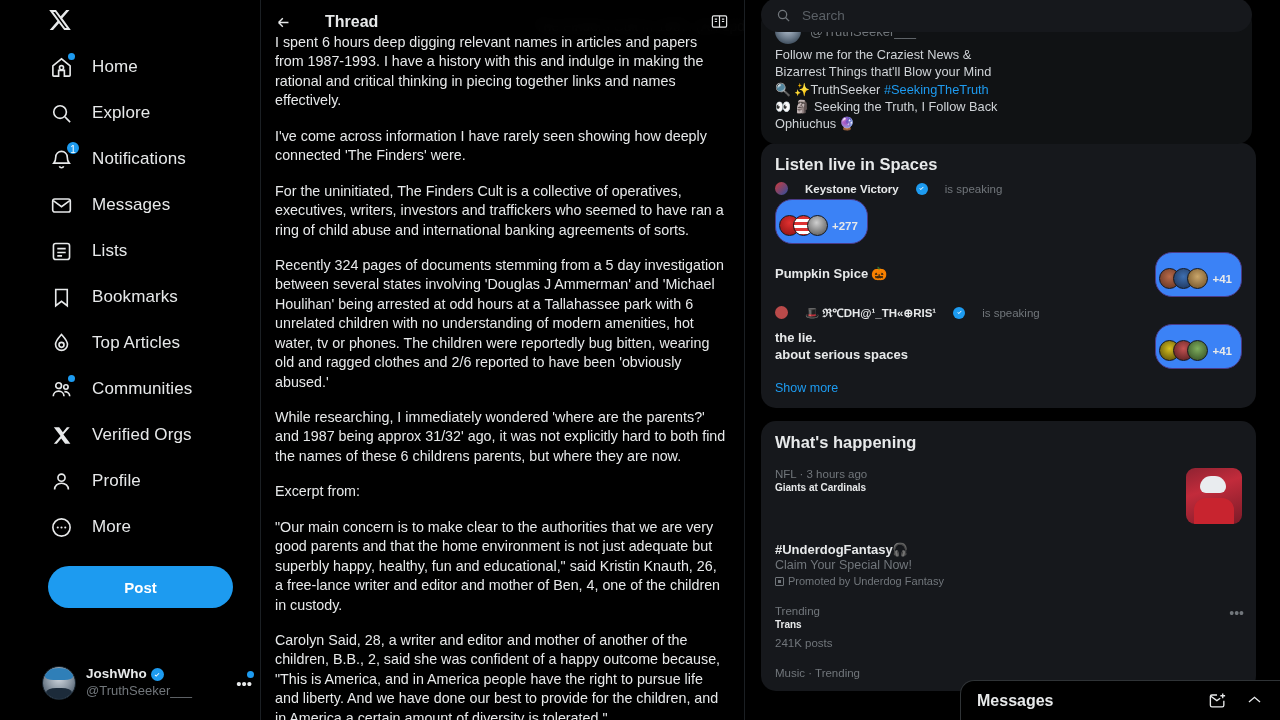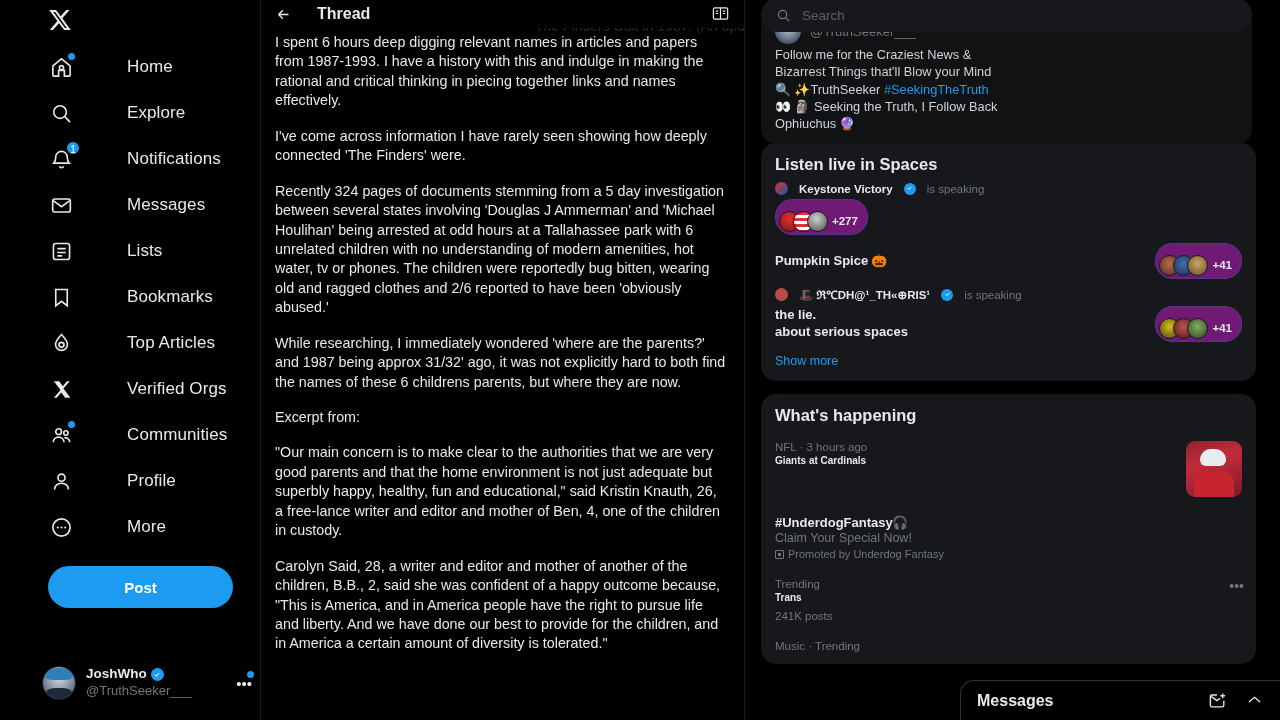--- a/index.html
+++ b/index.html
@@ -38,21 +38,20 @@
     width: 26px; height: 26px;
     position: relative;
     flex: 0 0 26px;
     display: flex; align-items: center; justify-content: center;
   }
   .nav-icon svg { width: 23px; height: 23px; stroke: #e7e9ea; fill: none; stroke-width: 1.7; }
   .nav-icon svg.filled { fill: #e7e9ea; stroke: none; }
   .nav-label {
     font-size: 17px; color: #e7e9ea; letter-spacing: 0.1px;
     white-space: nowrap;
-    margin-left: 35px;
   }
   .dot-badge {
     position: absolute; top: -1px; right: -1px;
     width: 7px; height: 7px; border-radius: 50%;
     background: #1d9bf0;
   }
   .count-badge {
     position: absolute; top: -6px; right: -7px;
     min-width: 16px; height: 16px; border-radius: 9px;
     background: #1d9bf0; color: #fff;
@@ -110,29 +109,28 @@
   
   .main {
     width: 485px; flex: 0 0 485px;
     background: #000;
     border-left: 1px solid #1b1f23;
     border-right: 1px solid #1b1f23;
     position: relative;
     overflow: hidden;
   }
   .thread-header {
-    position: absolute; top: 0; left: 0; right: 0;
+    position: absolute; top: 8px; left: 0; right: 0;
     height: 28px;
     display: flex; align-items: center;
-    gap: 24px;
+    gap: 32px;
     padding: 0 14px;
     background: rgba(0,0,0,0.72);
     backdrop-filter: blur(6px);
     z-index: 5;
-    text-align: right;
   }
   .back-arrow { width: 18px; height: 18px; cursor: pointer; display:flex; align-items:center; }
   .back-arrow svg { width: 17px; height: 17px; stroke: #e7e9ea; fill: none; stroke-width: 2; }
   .thread-title { font-size: 16px; font-weight: bold; color: #e7e9ea; }
   .reader-icon { margin-left: auto; width: 20px; height: 20px; cursor: pointer; }
   .reader-icon svg { width: 19px; height: 19px; stroke: #e7e9ea; fill: none; stroke-width: 1.5; }
 
   .faded-title {
     position: absolute;
     top: 18px; left: 274px;
@@ -207,42 +205,42 @@
   }
   .pc-handle { font-size: 13px; color: #71767b; }
   .pc-bio { font-size: 12.8px; line-height: 1.35; color: #cfd3d7; }
   .pc-bio .tag { color: #1d9bf0; }
 
   .rc-cards { position: absolute; top: 143px; left: 16px; right: 24px; }
 
   .card-title { font-size: 16.5px; font-weight: bold; color: #e7e9ea; padding: 12px 14px 8px 14px; }
   .space-row { padding: 0 14px 8px 14px; cursor: pointer; }
   .space-host {
-    display: flex; align-items: center; gap: 11px;
+    display: flex; align-items: center; gap: 17px;
     font-size: 11.5px; margin-bottom: 4px;
     white-space: nowrap; overflow: hidden;
   }
   .host-av {
     width: 13px; height: 13px; border-radius: 50%; flex: 0 0 13px;
     background: linear-gradient(135deg,#cf3a3a 0%,#2a4fa0 100%);
   }
   .host-av.red { background: #b94a4a; }
   .host-name { font-weight: bold; color: #e7e9ea; font-size: 11.5px; }
   .host-verified { width: 12px; height: 12px; border-radius: 50%; background:#1d9bf0; display:inline-flex; align-items:center; justify-content:center; flex:0 0 12px;}
   .host-verified svg { width: 7px; height: 7px; fill:#fff; }
   .host-state { color: #71767b; font-size: 11.5px; }
   .space-main { display: flex; align-items: center; justify-content: space-between; gap: 10px; }
   .space-topic { font-size: 13px; font-weight: bold; color: #e7e9ea; line-height: 1.3; max-width: 150px; }
   .listeners {
     display: flex; align-items: center;
-    background: #701a75;
+    background: #3b82f6;
     border: 1px solid #4b3a86;
     border-radius: 17px;
     padding: 10px 9px 2px 3px;
-    height: 36px; flex: 0 0 auto;
+    height: 45px; flex: 0 0 auto;
   }
   .lst-av { width: 21px; height: 21px; border-radius: 50%; margin-right: -7px; border: 1px solid #16181c; }
   .lst-count { font-size: 11.5px; font-weight: bold; color: #e7e9ea; margin-left: 11px; }
   .show-more { font-size: 12.5px; color: #1d9bf0; padding: 4px 14px 13px 14px; cursor: pointer; }
 
   .trend-row { padding: 8px 14px 10px 14px; cursor: pointer; position: relative; }
   .trend-meta { font-size: 11.5px; color: #71767b; margin-bottom: 2px; }
   .trend-name { font-size: 10px; font-weight: bold; color: #e7e9ea; }
   .trend-count { font-size: 11.5px; color: #71767b; margin-top: 7px; }
   .trend-with-thumb { display: flex; justify-content: space-between; align-items: flex-start; gap: 10px; }
@@ -363,38 +361,38 @@
         <svg viewBox="0 0 24 24">
             <path d="M12 2.6c3.6 4 6.2 6.6 6.2 10.4A6.2 6.2 0 0 1 12 19.2a6.2 6.2 0 0 1-6.2-6.2C5.8 9.2 8.4 6.6 12 2.6z"></path>
             <circle cx="12" cy="13.4" r="2.6"></circle>
           </svg>
       </span>
       <span class="nav-label">Top Articles</span>
     </div>
 
     <div class="nav-item">
       <span class="nav-icon">
-        <svg class="filled" viewBox="0 0 24 24">
-            <path d="M17.6 3.4h3L14 11l7.3 9.6h-5.5l-4.1-5.4-4.6 5.4H4l7-8.2L4 3.4h5.6l3.8 5.1 4.2-5.1z"></path>
-          </svg>
-      </span>
-      <span class="nav-label">Verified Orgs</span>
-    </div>
-
-    <div class="nav-item">
-      <span class="nav-icon">
         <svg viewBox="0 0 24 24">
             <circle cx="9" cy="8" r="3"></circle>
             <path d="M3.4 19c0-3.2 2.5-5.3 5.6-5.3s5.6 2.1 5.6 5.3"></path>
             <circle cx="16.6" cy="9.4" r="2.3"></circle>
             <path d="M15 14.2c3 0 5.6 1.8 5.6 4.8"></path>
           </svg>
         <span class="dot-badge"></span>
       </span>
       <span class="nav-label">Communities</span>
+    </div>
+
+    <div class="nav-item">
+      <span class="nav-icon">
+        <svg class="filled" viewBox="0 0 24 24">
+            <path d="M17.6 3.4h3L14 11l7.3 9.6h-5.5l-4.1-5.4-4.6 5.4H4l7-8.2L4 3.4h5.6l3.8 5.1 4.2-5.1z"></path>
+          </svg>
+      </span>
+      <span class="nav-label">Verified Orgs</span>
     </div>
 
     <div class="nav-item">
       <span class="nav-icon">
         <svg viewBox="0 0 24 24">
             <circle cx="12" cy="8" r="3.7"></circle>
             <path d="M4.8 20.4c0-4 3.2-6.6 7.2-6.6s7.2 2.6 7.2 6.6"></path>
           </svg>
       </span>
       <span class="nav-label">Profile</span>
@@ -446,20 +444,21 @@
             <path d="M12 5v14M6 9h3M6 12h3M15 9h3M15 12h3"></path>
           </svg>
       </span>
     </header>
 
     <div class="faded-title">The Finders Cult in 1987. (An update)</div>
 
     <article class="post-body">
       <p>I spent 6 hours deep digging relevant names in articles and papers from 1987-1993. I have a history with this and indulge in making the rational and critical thinking in piecing together links and names effectively.</p>
       <p>I've come across information I have rarely seen showing how deeply connected 'The Finders' were.</p>
+      <p>For the uninitiated, The Finders Cult is a collective of operatives, executives, writers, investors and traffickers who seemed to have ran a ring of child abuse and international banking agreements of sorts.</p>
       <p>Recently 324 pages of documents stemming from a 5 day investigation between several states involving 'Douglas J Ammerman' and 'Michael Houlihan' being arrested at odd hours at a Tallahassee park with 6 unrelated children with no understanding of modern amenities, hot water, tv or phones. The children were reportedly bug bitten, wearing old and ragged clothes and 2/6 reported to have been 'obviously abused.'</p>
       <p>While researching, I immediately wondered 'where are the parents?' and 1987 being approx 31/32' ago, it was not explicitly hard to both find the names of these 6 childrens parents, but where they are now.</p>
       <p>Excerpt from:</p>
       <p>"Our main concern is to make clear to the authorities that we are very good parents and that the home environment is not just adequate but superbly happy, healthy, fun and educational," said Kristin Knauth, 26, a free-lance writer and editor and mother of Ben, 4, one of the children in custody.</p>
       <p>Carolyn Said, 28, a writer and editor and mother of another of the children, B.B., 2, said she was confident of a happy outcome because, "This is America, and in America people have the right to pursue life and liberty. And we have done our best to provide for the children, and in America a certain amount of diversity is tolerated."</p>
     </article>
   </main>
 
   <aside class="right">
 

